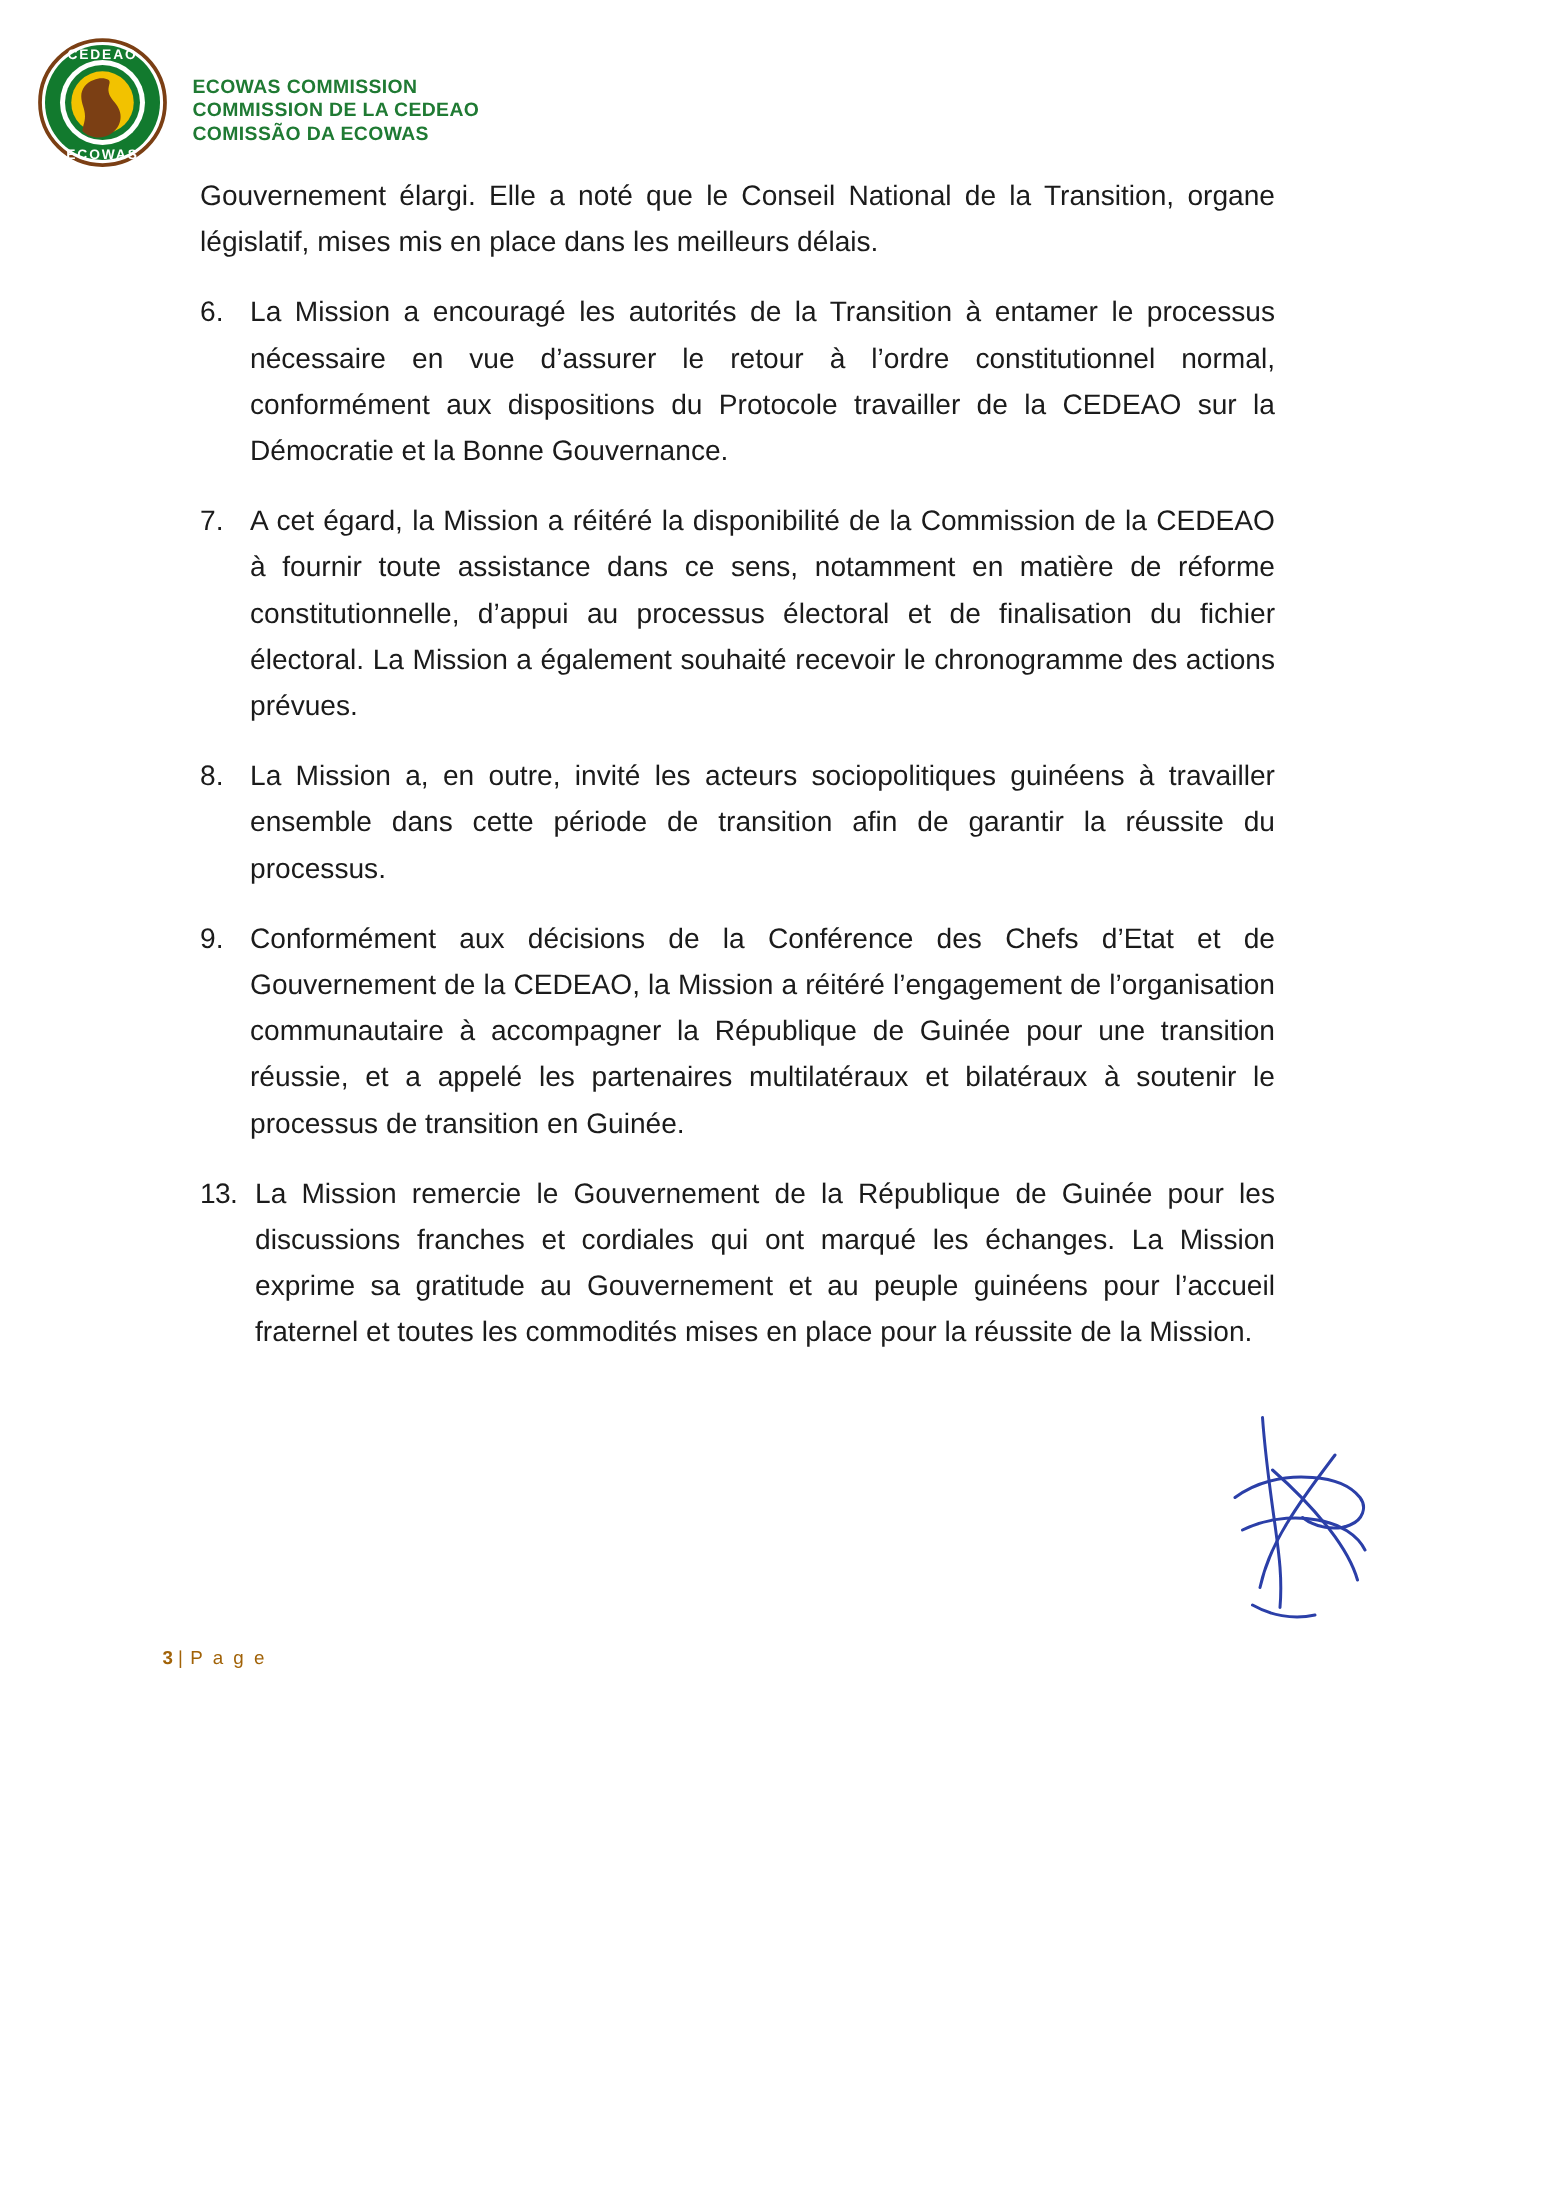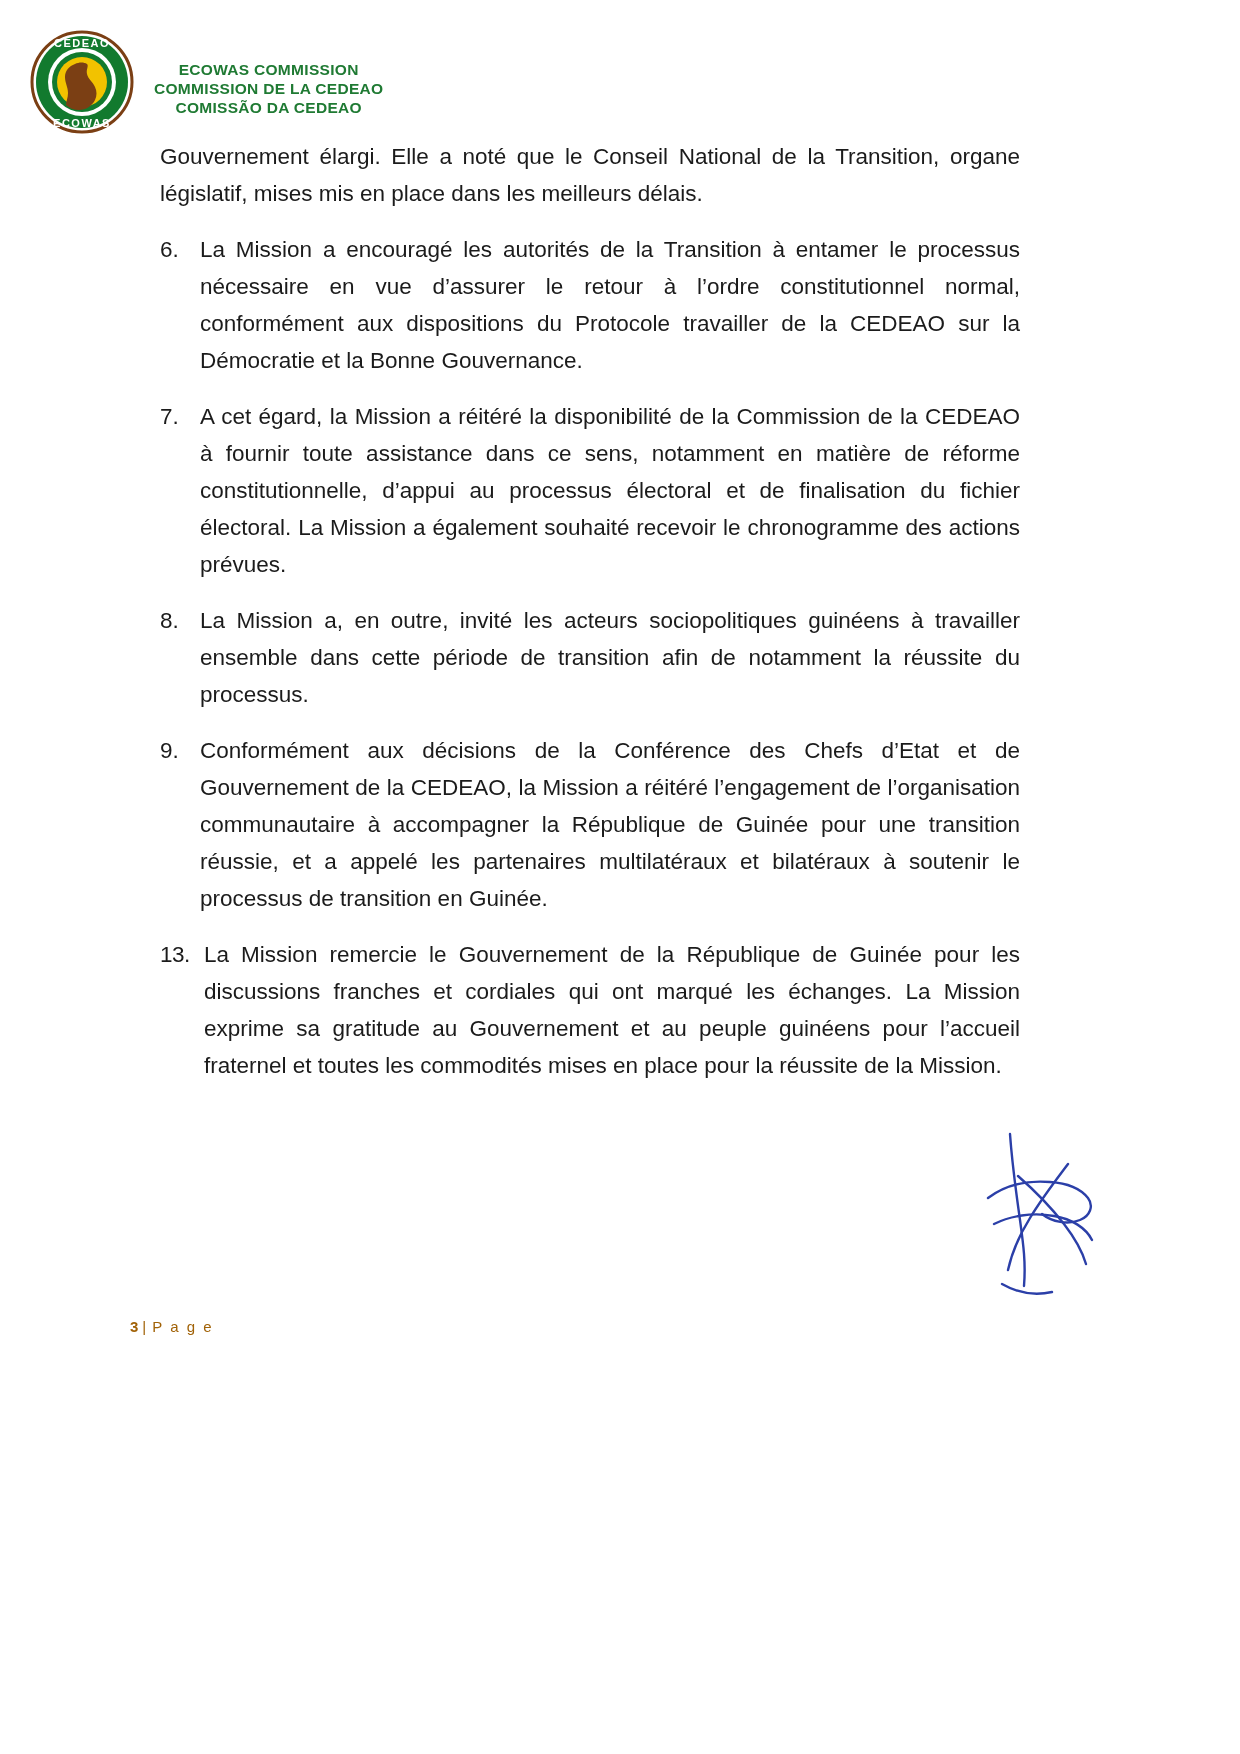--- a/index.html
+++ b/index.html
@@ -34,21 +34,20 @@
     gap: 18px;
   }
   .logo-wrap {
     width: 108px;
     height: 108px;
     position: relative;
     flex: none;
   }
   .header-text {
     margin-top: 32px;
-    text-align: center;
   }
   .header-text .line {
     font-family: "Liberation Sans", sans-serif;
     font-weight: bold;
     font-size: 15.5px;
     letter-spacing: 0.3px;
     color: #1f7a33;
     line-height: 19px;
     white-space: nowrap;
   }
@@ -144,21 +143,21 @@
         <circle cx="54" cy="54" r="25" fill="#f2c200"></circle>
         <path d="M47 36 c-6 2 -10 7 -10 13 c0 6 3 10 3 16 c0 5 -2 8 -2 12 c3 3 8 5 13 5 c7 0 13 -4 16 -10 c2 -4 2 -9 0 -13 c-2 -5 -7 -8 -8 -13 c-1 -5 2 -8 0 -10 c-3 -2 -8 -2 -12 0 z" fill="#7b3f14"></path>
         <path d="M54 6 a48 48 0 0 1 0 96" fill="none" stroke="#7b3f14" stroke-width="0"></path>
         <text x="54" y="19" font-family="Liberation Sans, sans-serif" font-size="11" font-weight="bold" fill="#ffffff" text-anchor="middle" letter-spacing="1.5">CEDEAO</text>
         <text x="54" y="99" font-family="Liberation Sans, sans-serif" font-size="11" font-weight="bold" fill="#ffffff" text-anchor="middle" letter-spacing="1.5">ECOWAS</text>
       </svg>
     </div>
     <div class="header-text">
       <div class="line">ECOWAS COMMISSION</div>
       <div class="line">COMMISSION DE LA CEDEAO</div>
-      <div class="line">COMISSÃO DA CEDEAO</div>
+      <div class="line">COMISSÃO DA ECOWAS</div>
     </div>
   </div>
 
   <div class="content">
 
     <div class="para cont no-num">
 
       <span class="txt">Gouvernement élargi. Elle a noté que le Conseil National de la Transition, organe législatif, mises mis en place dans les meilleurs délais.</span>
     </div>
 
@@ -167,21 +166,21 @@
       <span class="txt">La Mission a encouragé les autorités de la Transition à entamer le processus nécessaire en vue d’assurer le retour à l’ordre constitutionnel normal, conformément aux dispositions du Protocole travailler de la CEDEAO sur la Démocratie et la Bonne Gouvernance.</span>
     </div>
 
     <div class="para">
       <span class="num">7.</span>
       <span class="txt">A cet égard, la Mission a réitéré la disponibilité de la Commission de la CEDEAO à fournir toute assistance dans ce sens, notamment en matière de réforme constitutionnelle, d’appui au processus électoral et de finalisation du fichier électoral. La Mission a également souhaité recevoir le chronogramme des actions prévues.</span>
     </div>
 
     <div class="para">
       <span class="num">8.</span>
-      <span class="txt">La Mission a, en outre, invité les acteurs sociopolitiques guinéens à travailler ensemble dans cette période de transition afin de notamment la réussite du processus.</span>
+      <span class="txt">La Mission a, en outre, invité les acteurs sociopolitiques guinéens à travailler ensemble dans cette période de transition afin de garantir la réussite du processus.</span>
     </div>
 
     <div class="para">
       <span class="num">9.</span>
       <span class="txt">Conformément aux décisions de la Conférence des Chefs d’Etat et de Gouvernement de la CEDEAO, la Mission a réitéré l’engagement de l’organisation communautaire à accompagner la République de Guinée pour une transition réussie, et a appelé les partenaires multilatéraux et bilatéraux à soutenir le processus de transition en Guinée.</span>
     </div>
 
     <div class="para num10">
       <span class="num">13.</span>
       <span class="txt">La Mission remercie le Gouvernement de la République de Guinée pour les discussions franches et cordiales qui ont marqué les échanges. La Mission exprime sa gratitude au Gouvernement et au peuple guinéens pour l’accueil fraternel et toutes les commodités mises en place pour la réussite de la Mission.</span>

